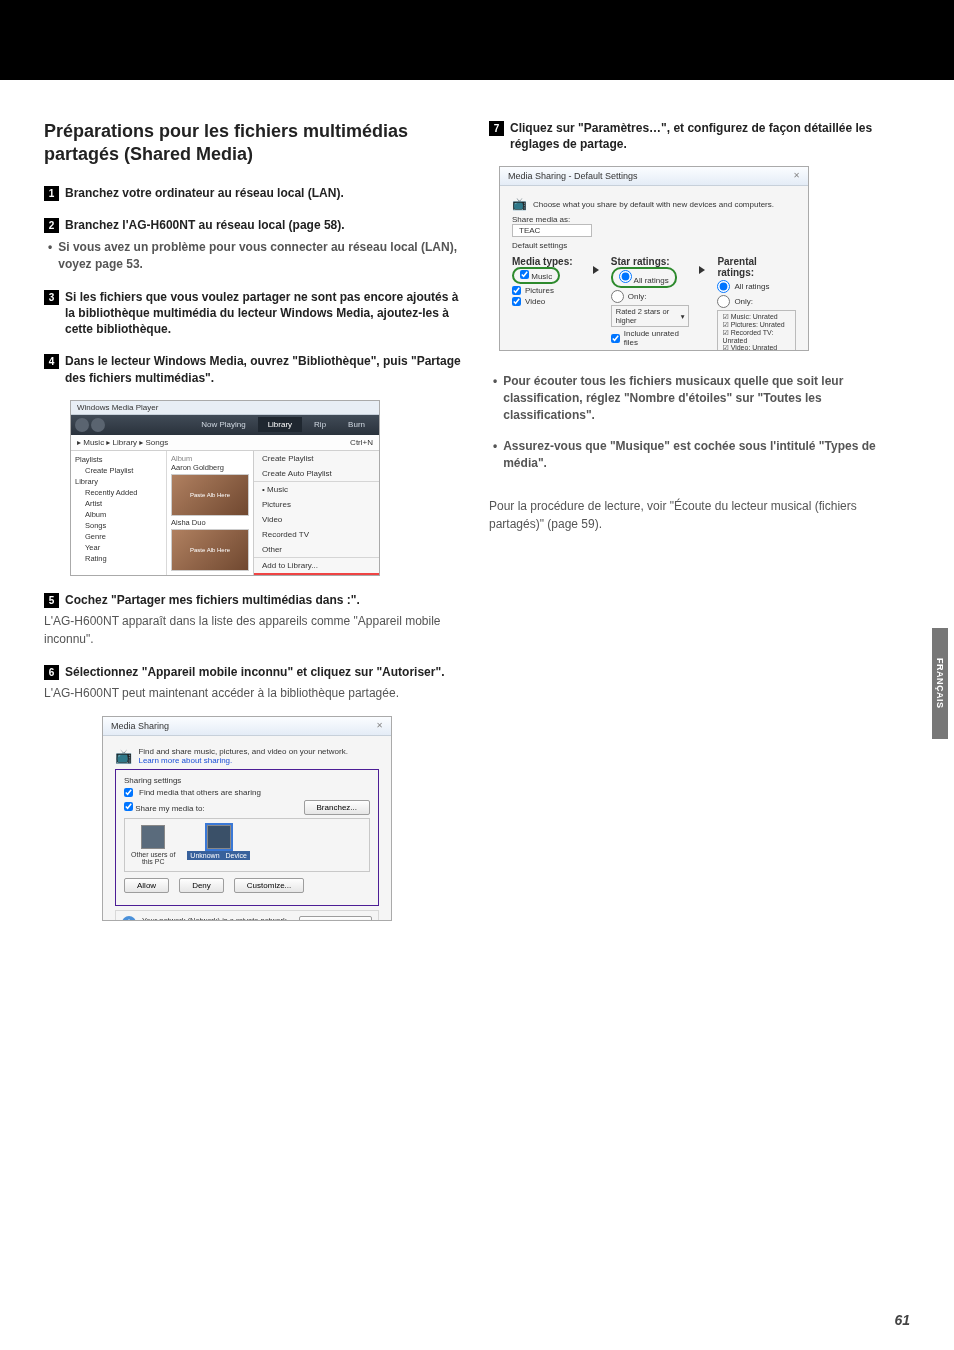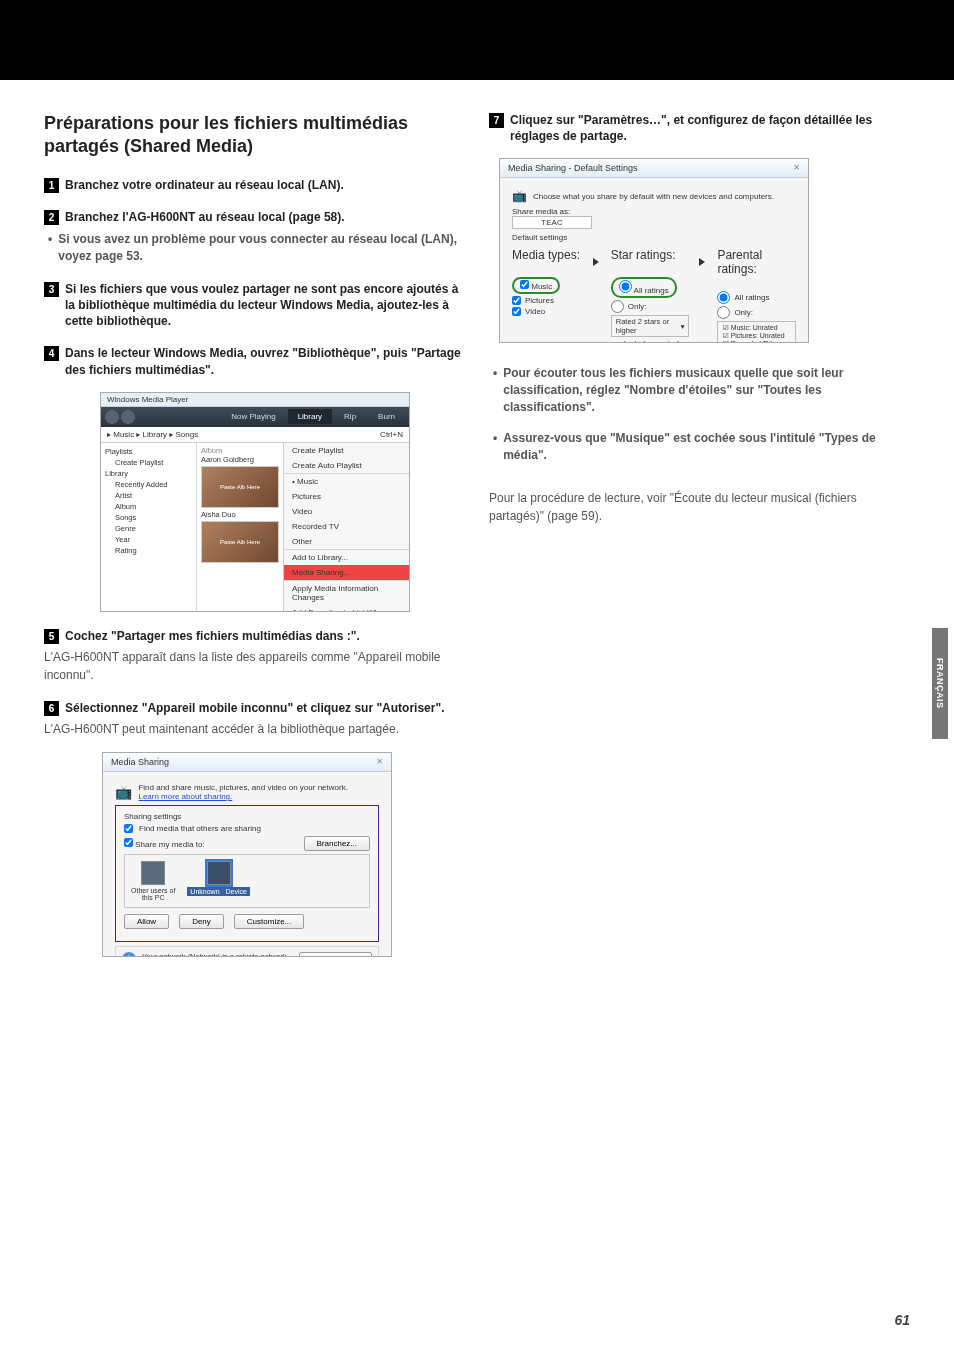--- a/index.html
+++ b/index.html
@@ -1,32 +1,32 @@
 <!DOCTYPE html>
 <html><head>
 <meta charset="utf-8">
 <style>
   * { box-sizing: border-box; margin: 0; padding: 0; }
   html, body { width: 954px; height: 1350px; font-family: Arial, Helvetica, sans-serif; background: #fff; color: #333; }
   .top-bar { height: 80px; background: #000; width: 100%; }
   .page { position: relative; width: 954px; height: 1270px; }
-  .columns { display: flex; padding: 32px 44px 0 44px; gap: 24px; }
+  .columns { display: flex; padding: 40px 44px 0 44px; gap: 24px; }
   .col { width: 50%; }
   .section-title { font-size: 18px; font-weight: bold; color: #222; line-height: 1.3; margin-bottom: 18px; }
   .step { margin-top: 16px; }
   .step-header { display: flex; gap: 6px; align-items: flex-start; }
   .num-badge { display: inline-flex; align-items: center; justify-content: center; width: 15px; height: 15px; background: #000; color: #fff; font-size: 10px; font-weight: bold; flex-shrink: 0; margin-top: 1px; }
   .step-title { font-size: 12px; font-weight: bold; color: #222; line-height: 1.35; }
   .bullet-list { margin-top: 6px; padding-left: 16px; }
   .bullet-item { display: flex; gap: 6px; font-size: 12px; color: #555; line-height: 1.4; margin-bottom: 4px; font-weight: bold; }
   .bullet-item::before { content: "•"; flex-shrink: 0; margin-left: -12px; color: #555; }
   .caption { font-size: 12px; color: #555; line-height: 1.5; margin-top: 14px; }
   .body-text { font-size: 12px; color: #555; line-height: 1.5; margin-top: 4px; }
   .screenshot { margin-top: 14px; border: 1px solid #aaa; background: #f5f5f5; position: relative; overflow: hidden; }
-  .ss-wmp { height: 220px; margin-left: 56px; width: 310px; }
+  .ss-wmp { height: 176px; margin-left: 26px; width: 310px; }
   .ss-sharing { height: 205px; margin-left: 58px; width: 290px; }
   .ss-default { height: 185px; margin-left: 10px; width: 310px; }
   
   .wmp-title { background: #e8eef5; font-size: 8px; padding: 2px 6px; border-bottom: 1px solid #c7d0da; }
   .wmp-toolbar { display:flex; background: linear-gradient(#414b57,#2a323c); height: 20px; align-items:center; padding:0 4px; gap:2px;}
   .wmp-nav-btn { width:14px; height:14px; border-radius:50%; background:#5a6470; }
   .wmp-tab { color:#cfd7e0; font-size:8px; padding:3px 10px; }
   .wmp-tab.sel { background:#1f2730; color:#fff; }
   .wmp-crumb { font-size:8px; padding:3px 6px; background:#fdfdfd; border-bottom:1px solid #d0d0d0; display:flex; justify-content:space-between;}
   .wmp-body { display:flex; height: calc(100% - 46px); }
@@ -36,40 +36,40 @@
   .wmp-mid { width:86px; background:#fff; font-size:7.5px; padding:3px 4px; }
   .wmp-album { border:1px solid #ccc; height:42px; margin:2px 0; background:linear-gradient(135deg,#b08060,#704830); display:flex; align-items:center; justify-content:center; color:#fff; font-size:6px;}
   .wmp-menu { flex:1; background:#f7f7f7; font-size:8px; border-left:1px solid #ccc;}
   .wmp-menu-item { padding:3px 8px; }
   .wmp-menu-hl { background:#ef4444; }
   .wmp-menu-sep { border-bottom:1px solid #d5d5d5; }
   
   .dlg-title { background: linear-gradient(#fbfdff,#e4ecf6); font-size:9px; padding:4px 8px; border-bottom:1px solid #c7d0da; display:flex; justify-content:space-between;}
   .dlg-body { padding:8px 12px; font-size:8px; color:#333; }
   .dlg-row { display:flex; align-items:center; gap:6px; margin:3px 0;}
-  .dlg-link { color:#1a4fd6; text-decoration:underline; font-size:8px;}
+  .dlg-link { color:#1a4fd6; font-size:8px;}
   .dlg-frame { border:1px solid #4c1d95; padding:6px 8px; margin:4px 0;}
   .dlg-devices { border:1px solid #c8c8c8; height:54px; padding:6px; display:flex; gap:12px; align-items:flex-start;}
   .dev { text-align:center; font-size:7px; color:#333; }
   .dev .icon { width:24px; height:24px; background:#5a6b7c; margin:0 auto 2px; border:1px solid #888; }
   .dev.sel .icon { outline:2px solid #3a78d6; }
   .dev .label { background:#38619c; color:#fff; padding:1px 3px; display:inline-block;}
   .dlg-btns { display:flex; gap:10px; margin:6px 0;}
   .win-btn { font-size:8px; padding:2px 12px; background:linear-gradient(#fefefe,#e6e6e6); border:1px solid #9d9d9d; border-radius:2px;}
   .dlg-info { display:flex; gap:6px; align-items:flex-start; border:1px solid #d8d8d8; padding:5px 6px; margin:4px 0; font-size:7.5px;}
   .dlg-info .i { width:14px; height:14px; border-radius:50%; background:#4a90d9; color:#fff; text-align:center; font-size:9px; line-height:14px; flex-shrink:0;}
   .small-x { font-size:8px; color:#888; }
   input[type=checkbox]{ width:9px; height:9px; }
   
   .ds-body { padding:8px 12px; font-size:8px; }
   .ds-section { margin:4px 0; }
-  .ds-input { border:1px solid #bbb; background:#fff; padding:1px 6px; font-size:8px; width:80px; display:inline-block;text-align:center;}
+  .ds-input { border:1px solid #bbb; background:#fff; padding:1px 6px; font-size:8px; width:80px; display:inline-block;}
   .ds-cols { display:flex; gap:6px; margin-top:6px;}
   .ds-col { flex:1; }
-  .ds-col h5 { font-size:12px; font-weight:normal; margin-bottom:15px;}
+  .ds-col h5 { font-size:10px; font-weight:bold; margin-bottom:0;}
   .ds-radio { display:flex; align-items:center; gap:4px; margin:2px 0;}
   .ds-circle { border:2px solid #2d8a2d; border-radius:10px; padding:1px 6px; display:inline-block;}
   .ds-listbox { border:1px solid #bbb; height:42px; padding:2px 4px; font-size:7px; margin-top:2px;}
   .ds-select { border:1px solid #bbb; padding:1px 4px; font-size:7.5px; margin:2px 0; display:flex; justify-content:space-between; align-items:center;}
   .ds-arrow { width:16px; height:28px; position:relative; }
   .ds-arrow::after { content:""; position:absolute; left:4px; top:10px; border-left:6px solid #333; border-top:4px solid transparent; border-bottom:4px solid transparent;}
   .side-lang { position:absolute; right:6px; top:548px; background:#777; color:#fff; font-size:9px; padding:30px 3px; writing-mode: vertical-rl; text-align:center; font-weight:bold; letter-spacing:0.5px;}
   .page-num { position:absolute; right:44px; bottom:22px; font-size:14px; font-style:italic; font-weight:bold; color:#444;}
 </style>
 </head>

